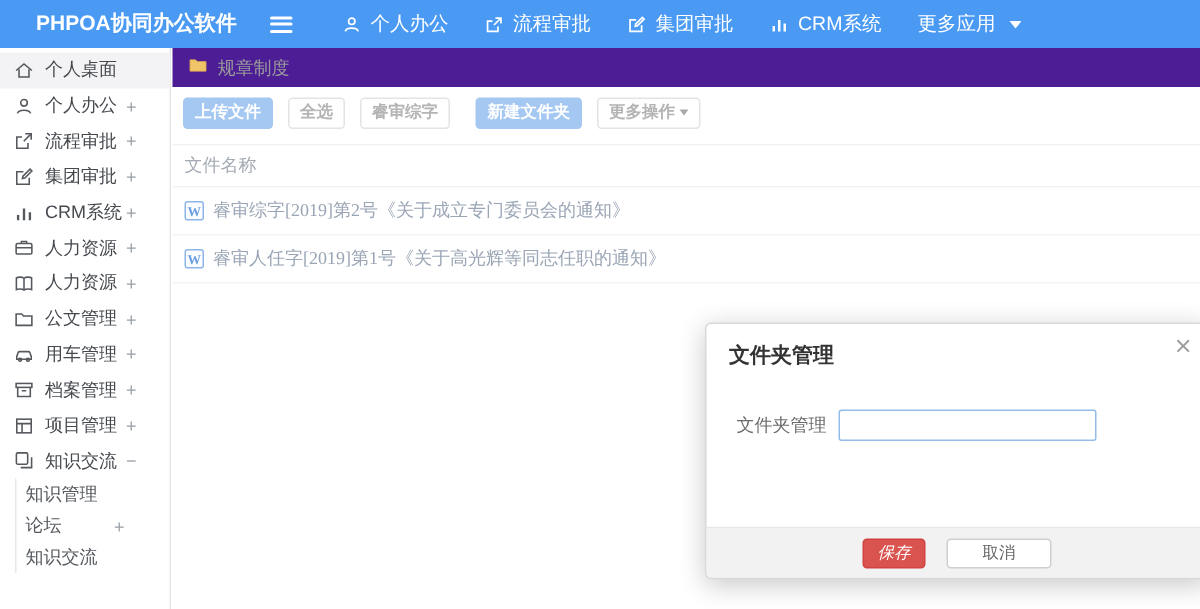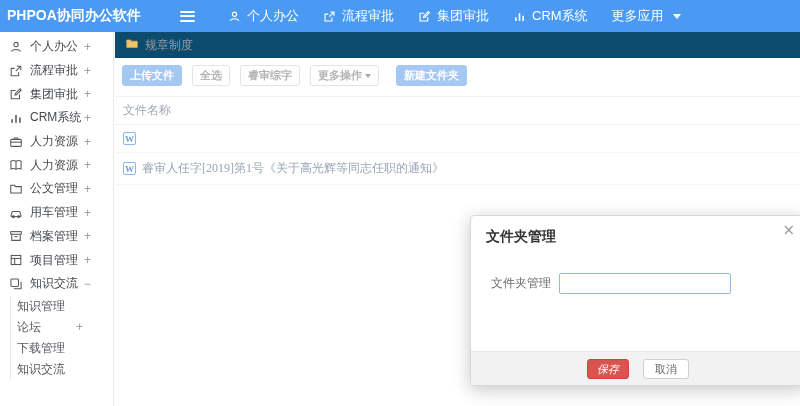--- a/index.html
+++ b/index.html
@@ -1,40 +1,40 @@
 <!DOCTYPE html>
 <html><head>
 <meta charset="utf-8">
 <style>
   * { margin:0; padding:0; box-sizing:border-box; }
   html,body { width:800px; height:406px; overflow:hidden; font-family:"Liberation Sans","DejaVu Sans",sans-serif; background:#fff; }
   body { position:relative; }
 
   
   .navbar { position:absolute; top:0; left:0; right:0; height:32px; background:#4a9af4; display:flex; align-items:center; color:#fff; z-index:5; }
-  .logo { width:152px; padding-left:7px; font-size:14px; font-weight:bold; white-space:nowrap; }
+  .logo { width:152px; padding-left:24px; font-size:14px; font-weight:bold; white-space:nowrap; }
   .hamburger { margin-left:18px; width:34px; height:32px; display:flex; flex-direction:column; justify-content:center; align-items:center; gap:2.5px; cursor:pointer; }
   .hamburger i { display:block; width:15px; height:2px; background:#fff; border-radius:1px; }
   .nav-item { display:flex; align-items:center; gap:6px; margin-left:24px; font-size:13px; cursor:pointer; white-space:nowrap; }
   .nav-item svg { display:block; }
   .caret-down { width:0; height:0; border-left:4px solid transparent; border-right:4px solid transparent; border-top:5px solid #fff; margin-left:3px; }
 
   
   .sidebar { position:absolute; top:32px; left:0; bottom:0; width:114px; background:#fff; border-right:1px solid #e6e8ea; padding-top:3px; font-size:12px; color:#45494e; z-index:2; }
   .side-item { height:23.7px; display:flex; align-items:center; padding-left:9px; padding-right:22px; cursor:pointer; }
   .side-item.active { background:#f3f3f5; }
   .side-icon { width:14px; height:14px; margin-right:7px; flex:0 0 auto; display:flex; align-items:center; }
   .side-icon svg { display:block; }
   .expand { margin-left:auto; color:#9aa0a6; font-size:12px; line-height:1; }
   .submenu { margin-left:10px; border-left:1px solid #e9e9e9; }
   .submenu .side-item { height:21px; padding-left:6px; padding-right:30px; color:#55595e; }
 
   
   .main { position:absolute; top:32px; left:115px; right:0; bottom:0; background:#fff; }
-  .breadcrumb { height:26px; background:#0c4a6e; display:flex; align-items:center; gap:6px; padding-left:10px; font-size:12px; color:#9b9b9b; }
+  .breadcrumb { height:26px; background:#4c1d95; display:flex; align-items:center; gap:6px; padding-left:10px; font-size:12px; color:#9b9b9b; }
   .panel { background:#fff; }
 
   .toolbar { display:flex; align-items:center; gap:10px; padding:7px 0 7px 7px; }
   .btn { font-size:11px; height:21px; line-height:19px; padding:0 7px; border-radius:3px; border:1px solid transparent; cursor:pointer; background:#fff; white-space:nowrap;font-weight:bold; }
   .btn-primary { background:#a5c8f2; border-color:#a5c8f2; color:#fff; }
   .btn-default { background:#fff; border-color:#e4e4e4; color:#b4b4b4; }
   .btn .caret-dark { display:inline-block; width:0; height:0; border-left:3.5px solid transparent; border-right:3.5px solid transparent; border-top:4px solid #a9a9a9; margin-left:3px; vertical-align:middle; }
   .btn-newfolder { margin-left:7px; }
 
   .file-table { margin-top:3px; font-size:12px;font-family:Liberation Serif, serif; }
@@ -44,21 +44,21 @@
 
   
   .modal { position:absolute; left:470px; top:215px; width:336px; height:171px; background:#fff; border:1px solid #d8d8d8; border-radius:4px; box-shadow:0 4px 18px rgba(0,0,0,.22); z-index:10; }
   .modal-title { padding:12px 15px 0 15px; font-size:14px; font-weight:bold; color:#333; }
   .modal-close { position:absolute; top:7px; right:10px; color:#9b9b9b; font-size:15px; line-height:1; cursor:pointer; font-family:"DejaVu Sans",sans-serif; }
   .modal-form-row { display:flex; align-items:center; margin-top:27px; padding-left:20px; }
   .modal-label { font-size:12px; color:#6b6b6b; margin-right:8px; white-space:nowrap; }
   .modal-input { width:172px; height:21px; border:1px solid #93bde8; border-radius:2px; outline:none; padding:0 5px; font-size:12px; color:#333; }
   .modal-footer { position:absolute; left:0; right:0; bottom:0; height:34px; background:#f2f2f2; border-top:1px solid #e7e7e7; border-radius:0 0 4px 4px; display:flex; align-items:center; justify-content:center; gap:14px; }
   .btn-save { background:#d9534f; border:1px solid #d0433e; color:#fff; font-size:11px; height:20px; line-height:18px; padding:0 9px; border-radius:3px; cursor:pointer;font-style:italic; }
-  .btn-cancel { background:#fff; border:1px solid #cfcfcf; color:#666; font-size:11px; height:20px; line-height:18px; padding:0 11px; border-radius:3px; cursor:pointer; }
+  .btn-cancel { background:#fff; border:1px solid #cfcfcf; color:#666; font-size:11px; height:20px; line-height:18px; padding:0 23px; border-radius:3px; cursor:pointer; }
 </style>
 </head>
 <body>
 
 <div class="navbar">
   <div class="logo">PHPOA协同办公软件</div>
   <div class="hamburger">
       <i></i>
       <i></i>
       <i></i>
@@ -107,20 +107,30 @@
   </div>
 
   <div class="nav-item">
     <span>更多应用</span>
     <span class="caret-down"></span>
   </div>
 </div>
 
 <div class="sidebar">
 
+  <div class="side-item active">
+    <span class="side-icon">
+        <svg width="14" height="14" viewBox="0 0 16 16" fill="none" stroke="#55595e" stroke-width="1.2">
+          <path d="M2 8 L8 3 L14 8"></path>
+          <path d="M4.2 7 V13 H11.8 V7"></path>
+        </svg>
+      </span>
+    <span>个人桌面</span>
+    <span class="expand"></span>
+  </div>
 
   <div class="side-item">
     <span class="side-icon">
         <svg width="14" height="14" viewBox="0 0 16 16" fill="none" stroke="#55595e" stroke-width="1.2">
           <circle cx="8" cy="5.2" r="2.5"></circle>
           <path d="M3 13.3 C3.6 10 12.4 10 13 13.3"></path>
         </svg>
       </span>
     <span>个人办公</span>
     <span class="expand">+</span>
@@ -242,24 +252,20 @@
   </div>
 
   <div class="submenu">
     <div class="side-item">
       <span>知识管理</span>
       <span class="expand"></span>
     </div>
     <div class="side-item">
       <span>论坛</span>
       <span class="expand">+</span>
-    </div>
-    <div class="side-item">
-      <span>下载管理</span>
-      <span class="expand"></span>
     </div>
     <div class="side-item">
       <span>知识交流</span>
       <span class="expand"></span>
     </div>
   </div>
 </div>
 
 <div class="main">
 
@@ -268,28 +274,29 @@
           <path d="M1.5 12.8 V3.6 H6 L7.5 5.1 H14.5 V12.8 Z" fill="#f0c469" stroke="#e5b44f" stroke-width="0.8"></path>
         </svg></span>
     <span>规章制度</span>
   </div>
 
   <div class="panel">
     <div class="toolbar">
       <button class="btn btn-primary">上传文件</button>
       <button class="btn btn-default">全选</button>
       <button class="btn btn-default">睿审综字</button>
+      <button class="btn btn-primary btn-newfolder">新建文件夹</button>
       <button class="btn btn-default"><span>更多操作</span><span class="caret-dark"></span></button>
-      <button class="btn btn-primary btn-newfolder">新建文件夹</button>
     </div>
 
     <div class="file-table">
       <div class="ft-header">文件名称</div>
       <div class="ft-row">
         <span class="word-icon">W</span>
+        <span>睿审综字[2019]第2号《关于成立专门委员会的通知》</span>
       </div>
       <div class="ft-row">
         <span class="word-icon">W</span>
         <span>睿审人任字[2019]第1号《关于高光辉等同志任职的通知》</span>
       </div>
     </div>
   </div>
 </div>
 
 <div class="modal">

